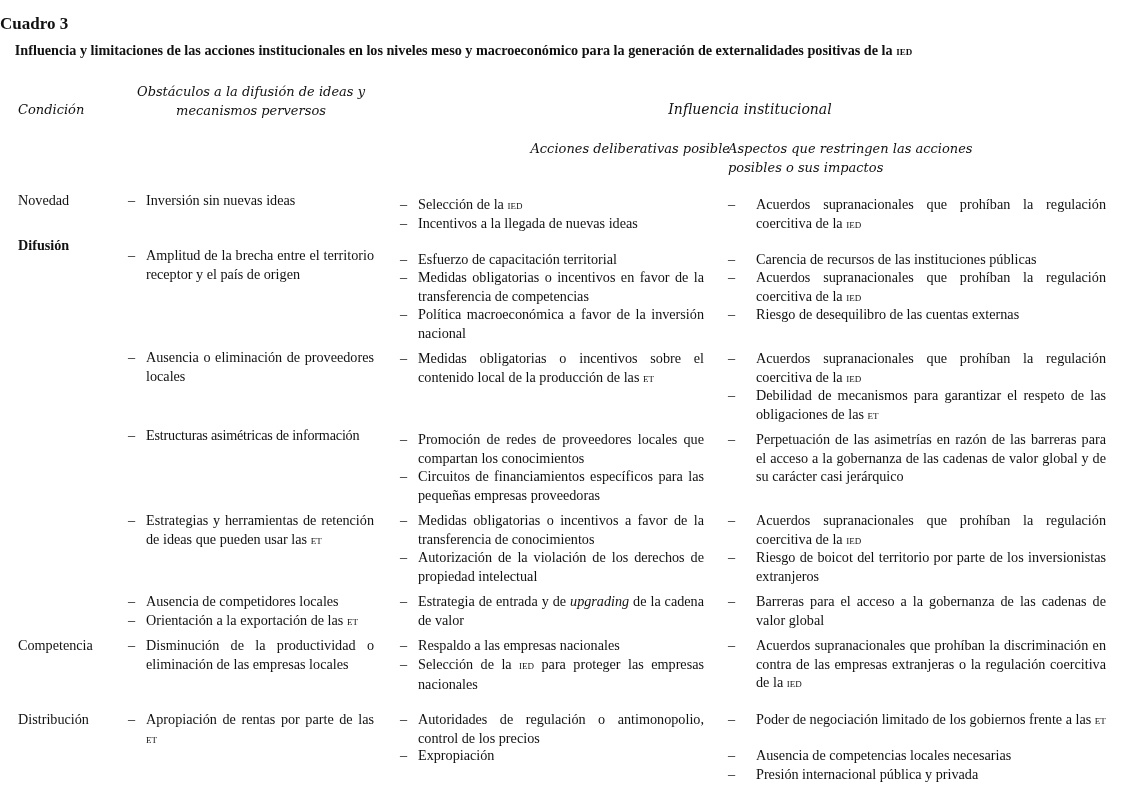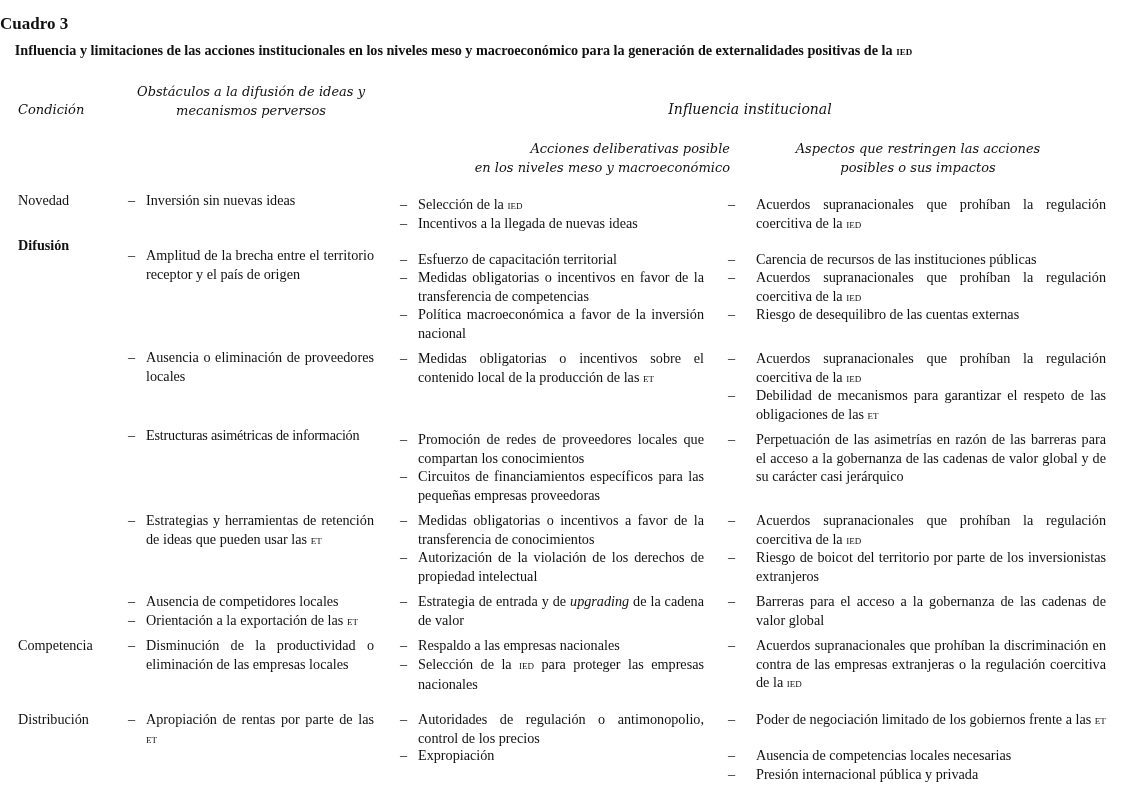--- a/index.html
+++ b/index.html
@@ -29,23 +29,22 @@
 <div class="abs subtitle"><span>Influencia y limitaciones de las acciones institucionales en los niveles meso y macroeconómico para la generación de externalidades positivas de la </span><span class="sc">IED</span></div>
 
 <div class="abs hdr" style="left:18px; top:100px;">Condición</div>
 <div class="abs hdr" style="left:128px; width:246px; top:82px; text-align:center;">
   <div>Obstáculos a la difusión de ideas y</div>
   <div>mecanismos perversos</div>
 </div>
 <div class="abs hdr" style="left:560px; width:380px; top:100px; text-align:center; font-size:14px;">Influencia institucional</div>
 <div class="abs hdr" style="left:400px; width:330px; top:139px; text-align:right;">
   <div>Acciones deliberativas posible</div>
-  <div>en los niveles meso y macroeconómico</div>
-</div>
-<div class="abs hdr" style="left:728px; width:380px; top:139px; text-align:center;">
+</div>
+<div class="abs hdr" style="left:728px; width:380px; top:139px; ">
   <div>Aspectos que restringen las acciones</div>
   <div>posibles o sus impactos</div>
 </div>
 
 <div class="abs cond" style="top:191px;">Novedad</div>
 <div class="abs cond" style="top:236px;font-weight:bold;">Difusión</div>
 <div class="abs cond" style="top:636px;">Competencia</div>
 <div class="abs cond" style="top:710px;">Distribución</div>
 
 <div class="abs col1">

